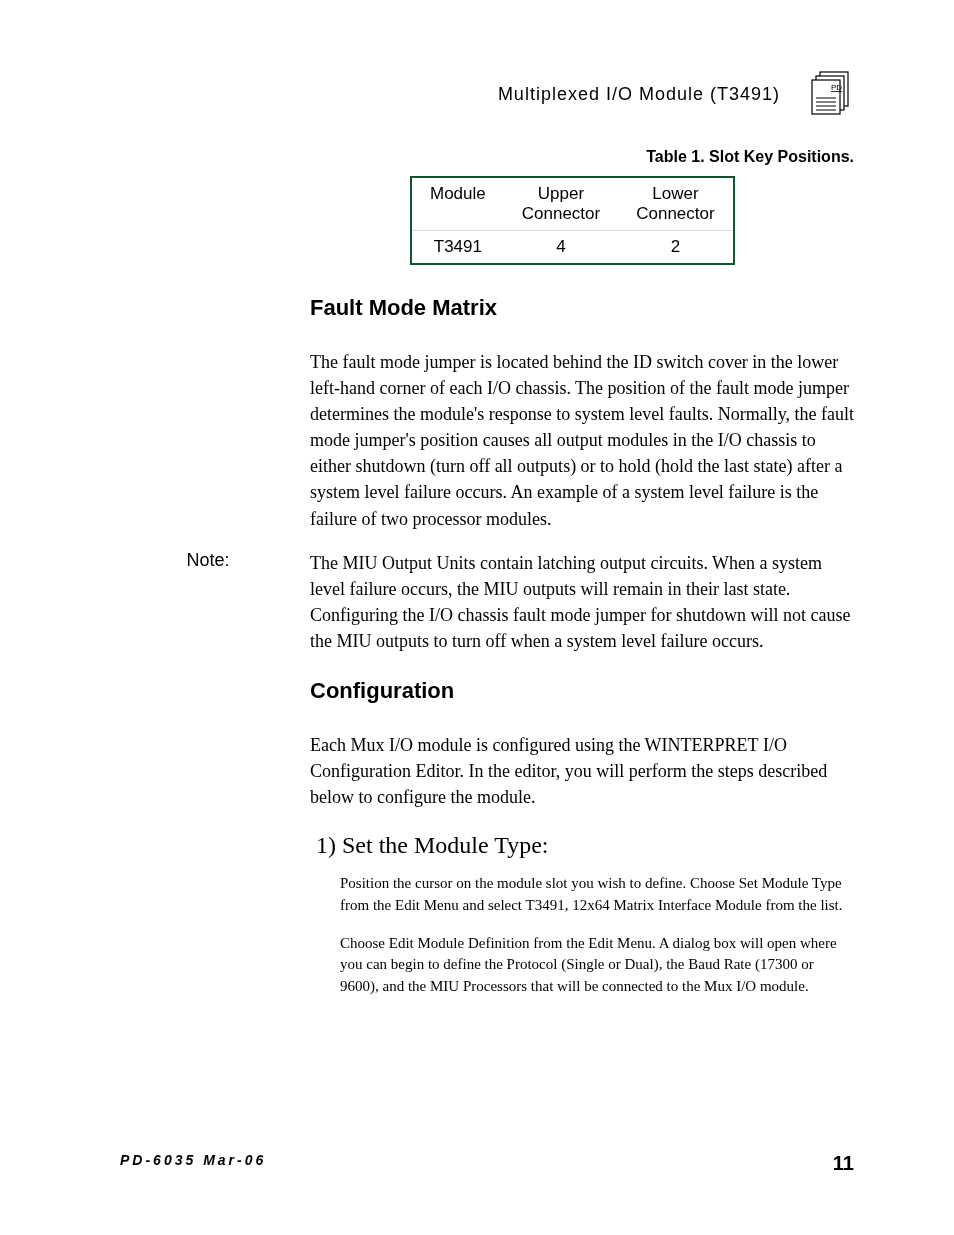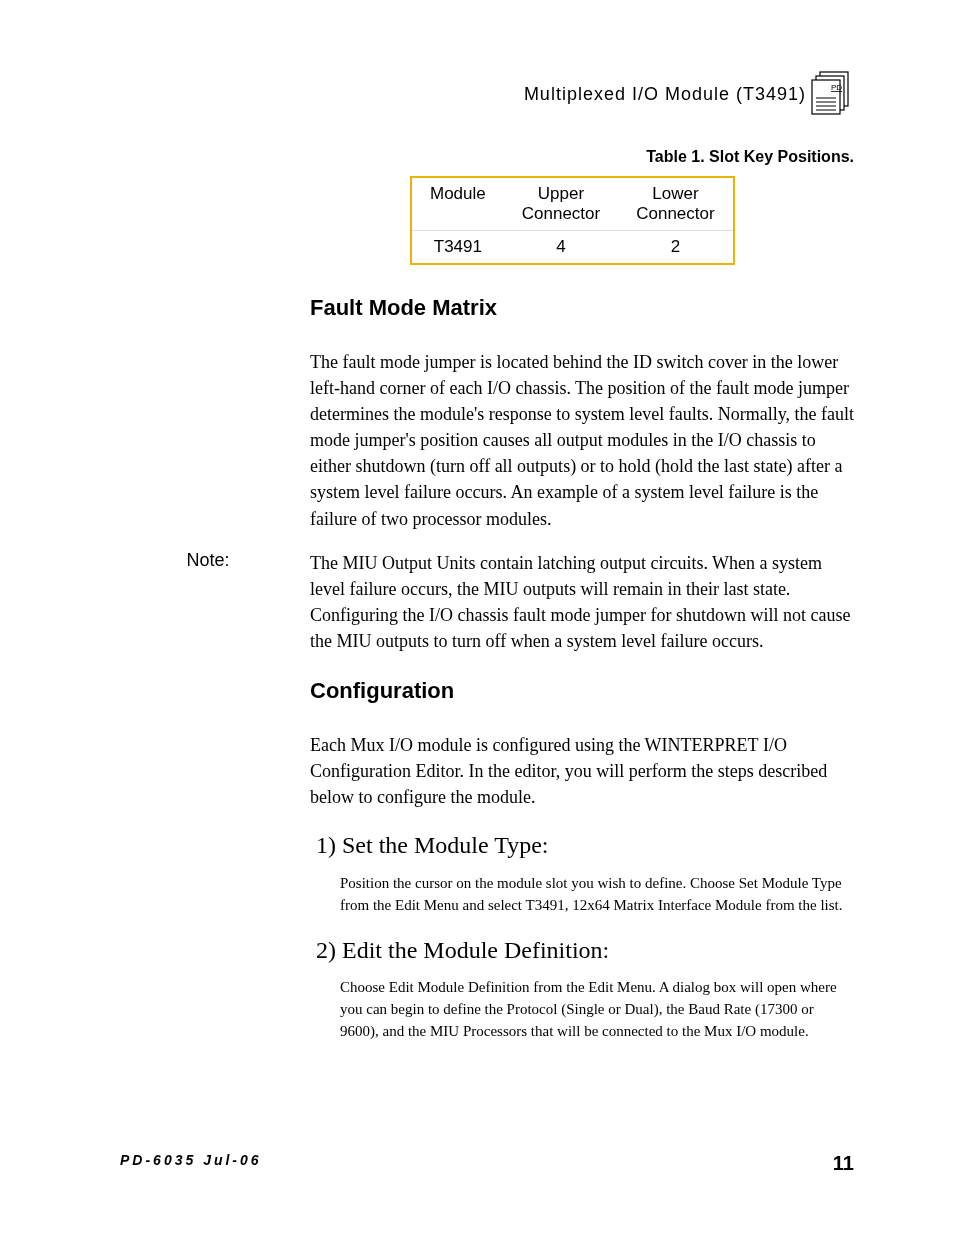--- a/index.html
+++ b/index.html
@@ -8,21 +8,21 @@
       height: 1235px;
       background: white;
       font-family: Georgia, 'Times New Roman', serif;
       position: relative;
       padding: 70px 100px 60px 120px;
     }
     .header {
       display: flex;
       justify-content: flex-end;
       align-items: center;
-      gap: 0;
+      gap: 26px;
       margin-bottom: 30px;
     }
     .header-title {
       font-family: Arial, Helvetica, sans-serif;
       font-size: 18px;
       letter-spacing: 1px;
     }
     .header-icon {
       width: 48px;
       height: 48px;
@@ -32,21 +32,21 @@
       font-weight: bold;
       font-size: 16px;
       text-align: right;
       margin-bottom: 10px;
       margin-left: 190px;
     }
     .slot-table {
       margin-left: 290px;
       border-collapse: collapse;
       margin-bottom: 30px;
-      border: 2px solid #eab308;
+      border: 2px solid #14532d;
     }
     .slot-table th, .slot-table td {
       padding: 6px 18px;
       font-family: Arial, Helvetica, sans-serif;
       font-size: 17px;
       font-weight: normal;
       text-align: center;
       border-bottom: 1px solid #ddd;
     }
     .slot-table th { vertical-align: top; }
@@ -150,21 +150,20 @@
   <div class="para">
     <span>Each Mux I/O module is configured using the W</span><span class="sc">INTERPRET</span><span> I/O Configuration Editor.  In the editor, you will perform the steps described below to configure the module.</span>
   </div>
 
   <div class="list-item">
     <div class="list-label">1) Set the Module Type:</div>
     <div class="list-body">Position the cursor on the module slot you wish to define.  Choose Set Module Type from the Edit Menu and select T3491, 12x64 Matrix Interface Module from the list.</div>
   </div>
 
   <div class="list-item">
-    <div class="list-label">2) Edit the Module Definition:</div>
     <div class="list-body">Choose Edit Module Definition from the Edit Menu.  A dialog box will open where you can begin to define the Protocol (Single or Dual), the Baud Rate (17300 or 9600), and the MIU Processors that will be connected to the Mux I/O module.</div>
   </div>
 </div>
 
 <div class="footer">
-  <span class="footer-left">PD-6035 Jul-06</span>
+  <span class="footer-left">PD-6035 Mar-06</span>
   <span class="footer-right">11</span>
 </div>
 
 </body></html>

